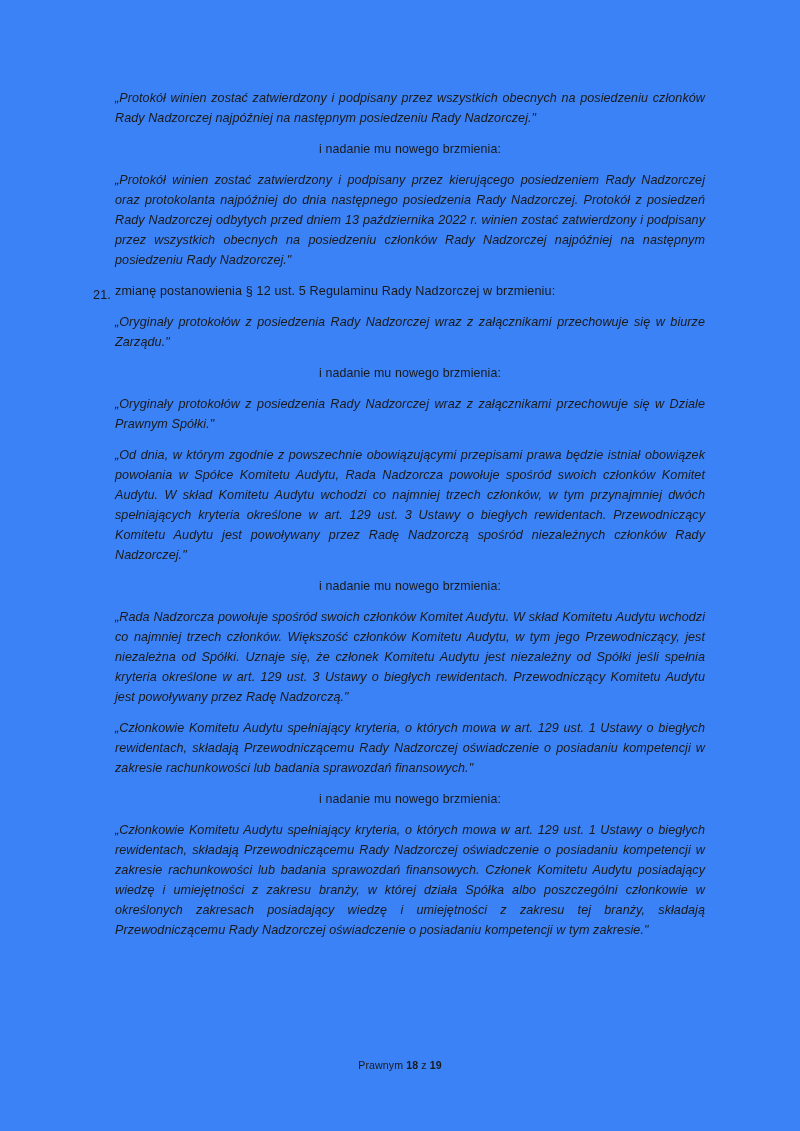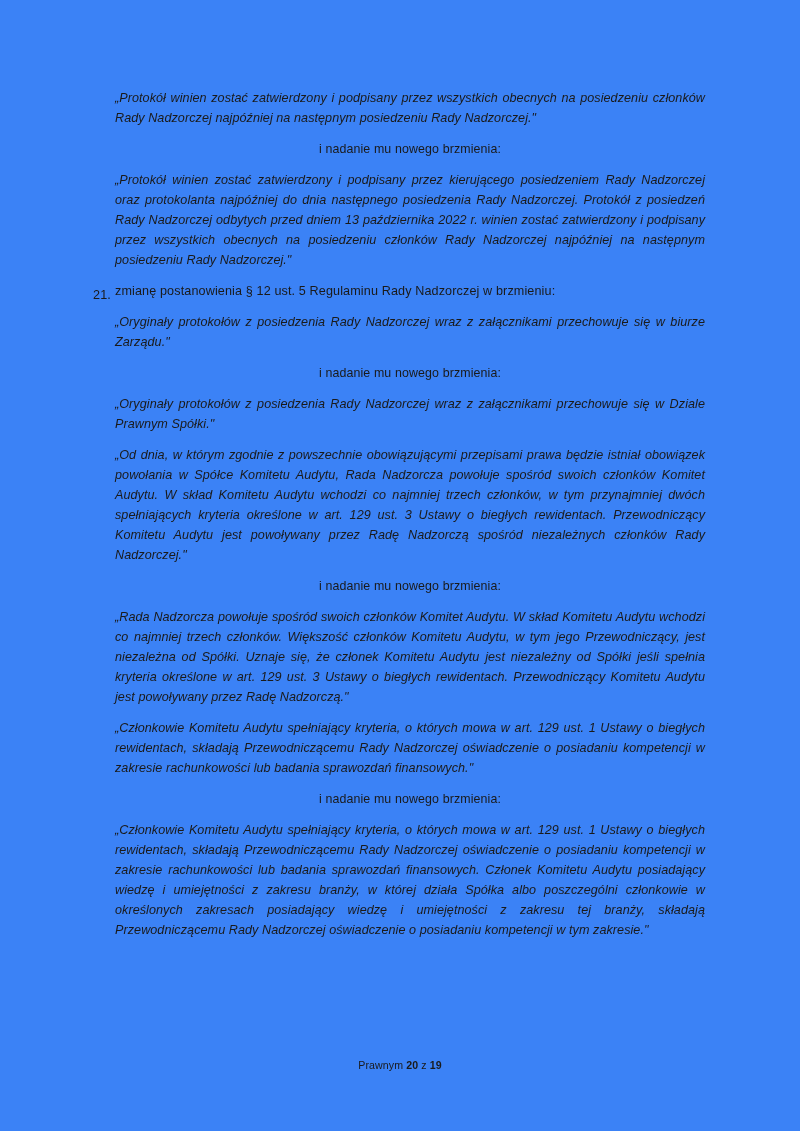--- a/index.html
+++ b/index.html
@@ -105,18 +105,18 @@
       <p class="quote">„Od dnia, w którym zgodnie z powszechnie obowiązującymi przepisami prawa będzie istniał obowiązek powołania w Spółce Komitetu Audytu, Rada Nadzorcza powołuje spośród swoich członków Komitet Audytu. W skład Komitetu Audytu wchodzi co najmniej trzech członków, w tym przynajmniej dwóch spełniających kryteria określone w art. 129 ust. 3 Ustawy o biegłych rewidentach. Przewodniczący Komitetu Audytu jest powoływany przez Radę Nadzorczą spośród niezależnych członków Rady Nadzorczej."</p>
       <p class="lead">i nadanie mu nowego brzmienia:</p>
       <p class="quote">„Rada Nadzorcza powołuje spośród swoich członków Komitet Audytu. W skład Komitetu Audytu wchodzi co najmniej trzech członków. Większość członków Komitetu Audytu, w tym jego Przewodniczący, jest niezależna od Spółki. Uznaje się, że członek Komitetu Audytu jest niezależny od Spółki jeśli spełnia kryteria określone w art. 129 ust. 3 Ustawy o biegłych rewidentach. Przewodniczący Komitetu Audytu jest powoływany przez Radę Nadzorczą."</p>
       <p class="quote">„Członkowie Komitetu Audytu spełniający kryteria, o których mowa w art. 129 ust. 1 Ustawy o biegłych rewidentach, składają Przewodniczącemu Rady Nadzorczej oświadczenie o posiadaniu kompetencji w zakresie rachunkowości lub badania sprawozdań finansowych."</p>
       <p class="lead">i nadanie mu nowego brzmienia:</p>
       <p class="quote">„Członkowie Komitetu Audytu spełniający kryteria, o których mowa w art. 129 ust. 1 Ustawy o biegłych rewidentach, składają Przewodniczącemu Rady Nadzorczej oświadczenie o posiadaniu kompetencji w zakresie rachunkowości lub badania sprawozdań finansowych. Członek Komitetu Audytu posiadający wiedzę i umiejętności z zakresu branży, w której działa Spółka albo poszczególni członkowie w określonych zakresach posiadający wiedzę i umiejętności z zakresu tej branży, składają Przewodniczącemu Rady Nadzorczej oświadczenie o posiadaniu kompetencji w tym zakresie."</p>
     </div>
 
   <div class="footer">
     <span>Prawnym</span>
-    <b>20</b>
+    <b>18</b>
     <span>z</span>
     <b>19</b>
   </div>
 
 </div>
 
 </body></html>

